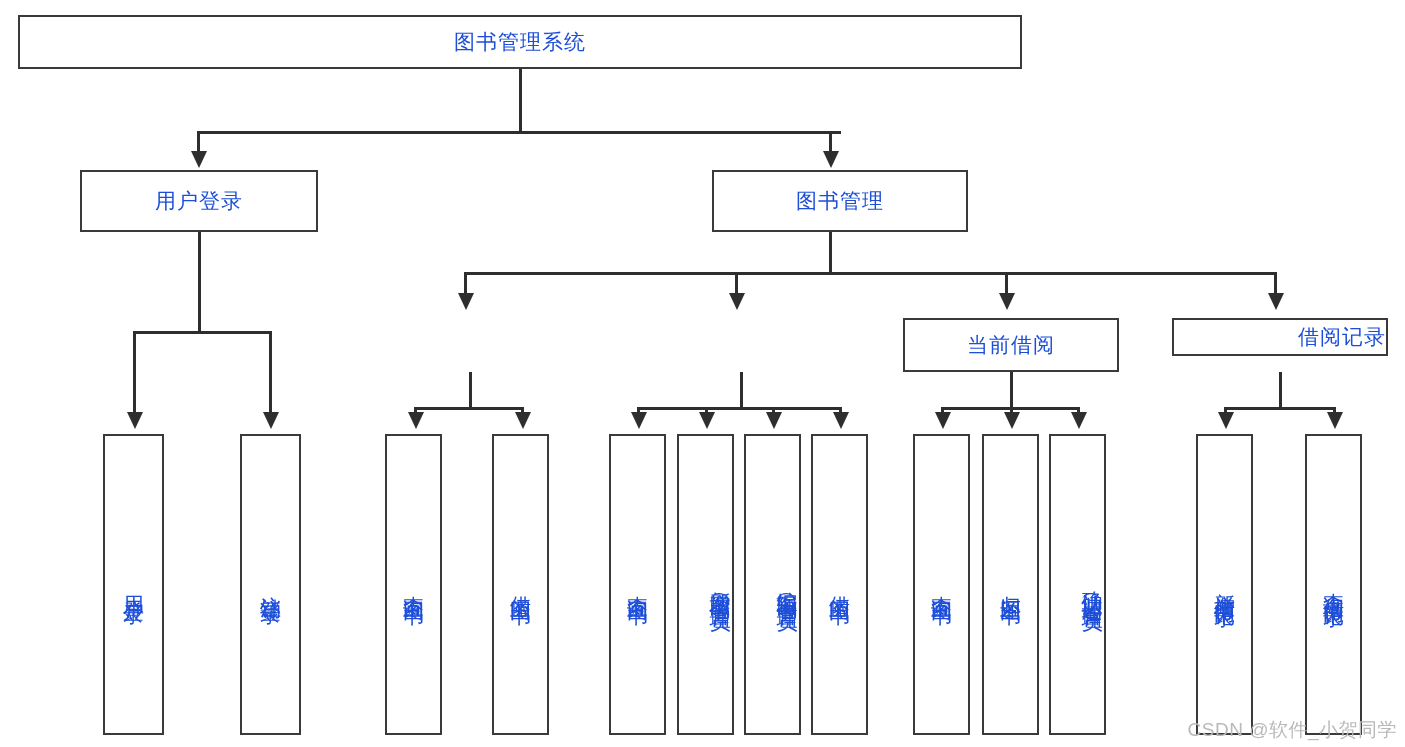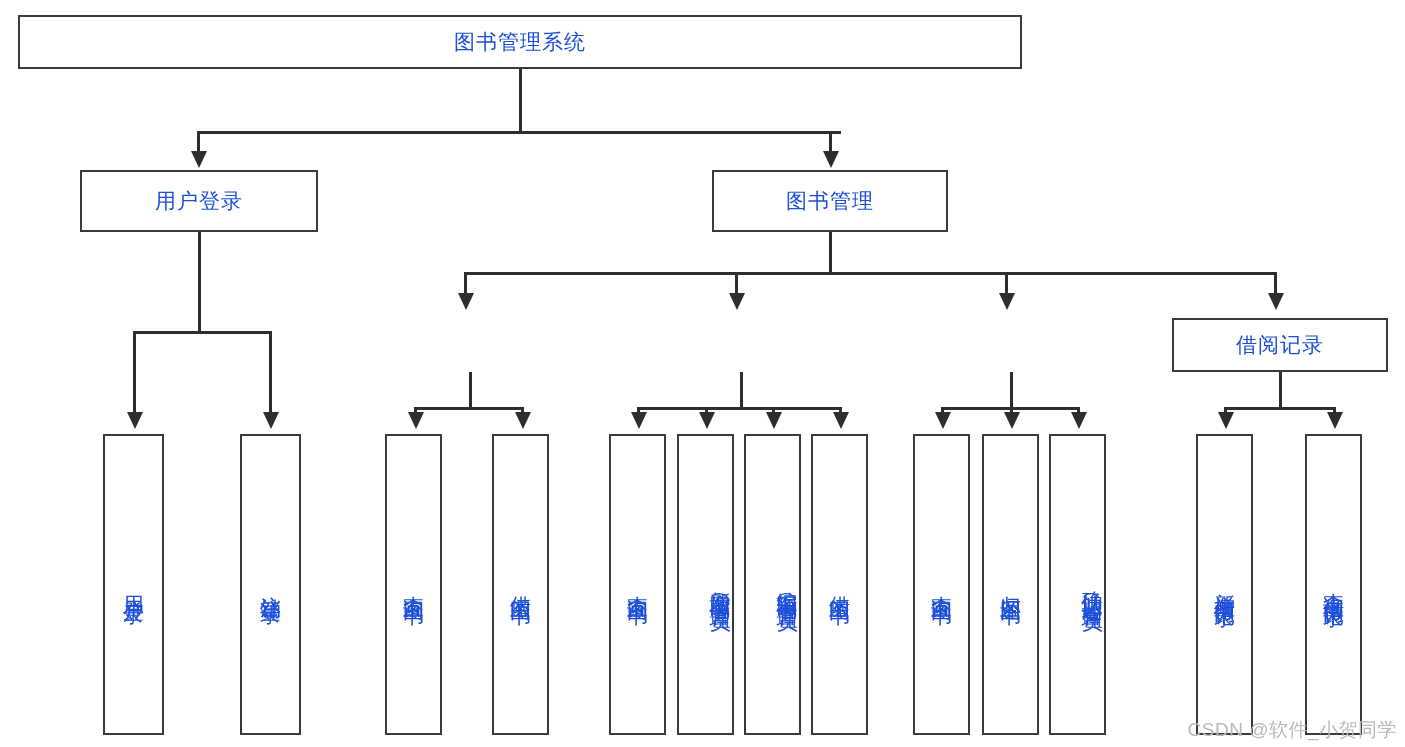--- a/index.html
+++ b/index.html
@@ -89,21 +89,21 @@
   <div class="conn hline" style="left:197px; top:131px; width:644px;"></div>
   <div class="conn vline" style="left:197px; top:131px; height:22px;"></div>
   <div class="arrow" style="left:190.5px; top:151px;"></div>
   <div class="conn vline" style="left:829px; top:131px; height:22px;"></div>
   <div class="arrow" style="left:822.5px; top:151px;"></div>
 
   <div class="node horiz" style="left:80px; top:170px; width:238px; height:62px;">
     <span class="node-label">用户登录</span>
   </div>
 
-  <div class="node horiz" style="left:712px; top:170px; width:236px; height:62px;">
+  <div class="node horiz" style="left:712px; top:170px; width:256px; height:62px;">
     <span class="node-label">图书管理</span>
   </div>
 
   <div class="conn vline" style="left:197.5px; top:232px; height:101px;"></div>
   <div class="conn hline" style="left:133px; top:331px; width:136px;"></div>
   <div class="conn vline" style="left:133px; top:331px; height:83px;"></div>
   <div class="arrow" style="left:126.5px; top:412px;"></div>
   <div class="conn vline" style="left:269px; top:331px; height:83px;"></div>
   <div class="arrow" style="left:262.5px; top:412px;"></div>
 
@@ -115,21 +115,24 @@
 
   <div class="conn vline" style="left:735px; top:272px; height:23px;"></div>
   <div class="arrow" style="left:728.5px; top:293px;"></div>
 
   <div class="conn vline" style="left:1005px; top:272px; height:23px;"></div>
   <div class="arrow" style="left:998.5px; top:293px;"></div>
 
   <div class="conn vline" style="left:1274px; top:272px; height:23px;"></div>
   <div class="arrow" style="left:1267.5px; top:293px;"></div>
 
-  <div class="node horiz" style="left:1172px; top:318px; width:216px; height:54px;">
+  <div class="node horiz" style="left:903px; top:318px; width:216px; height:54px;">
+    <span class="node-label">当前借阅</span>
+  </div>
+  <div class="node horiz" style="left:1172px; top:318px; width:216px; height:38px;justify-content:flex-end;">
     <span class="node-label">借阅记录</span>
   </div>
 
   <div class="conn vline" style="left:468.5px; top:372px; height:38px;"></div>
   <div class="conn hline" style="left:414px; top:407px; width:110px;"></div>
   <div class="conn vline" style="left:414px; top:407px; height:8px;"></div>
   <div class="arrow" style="left:407.5px; top:412px;"></div>
   <div class="conn vline" style="left:521px; top:407px; height:8px;"></div>
   <div class="arrow" style="left:514.5px; top:412px;"></div>
 

